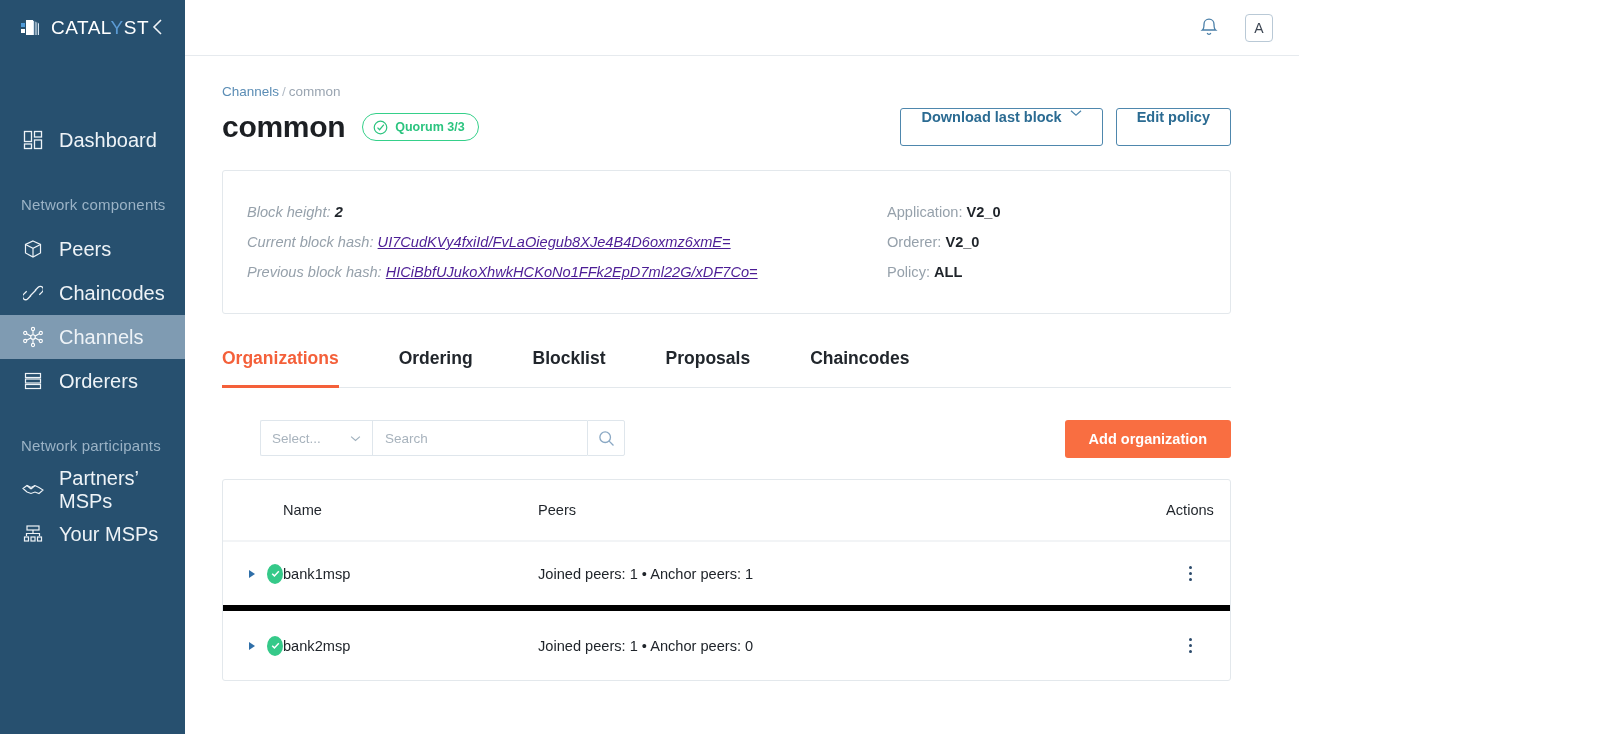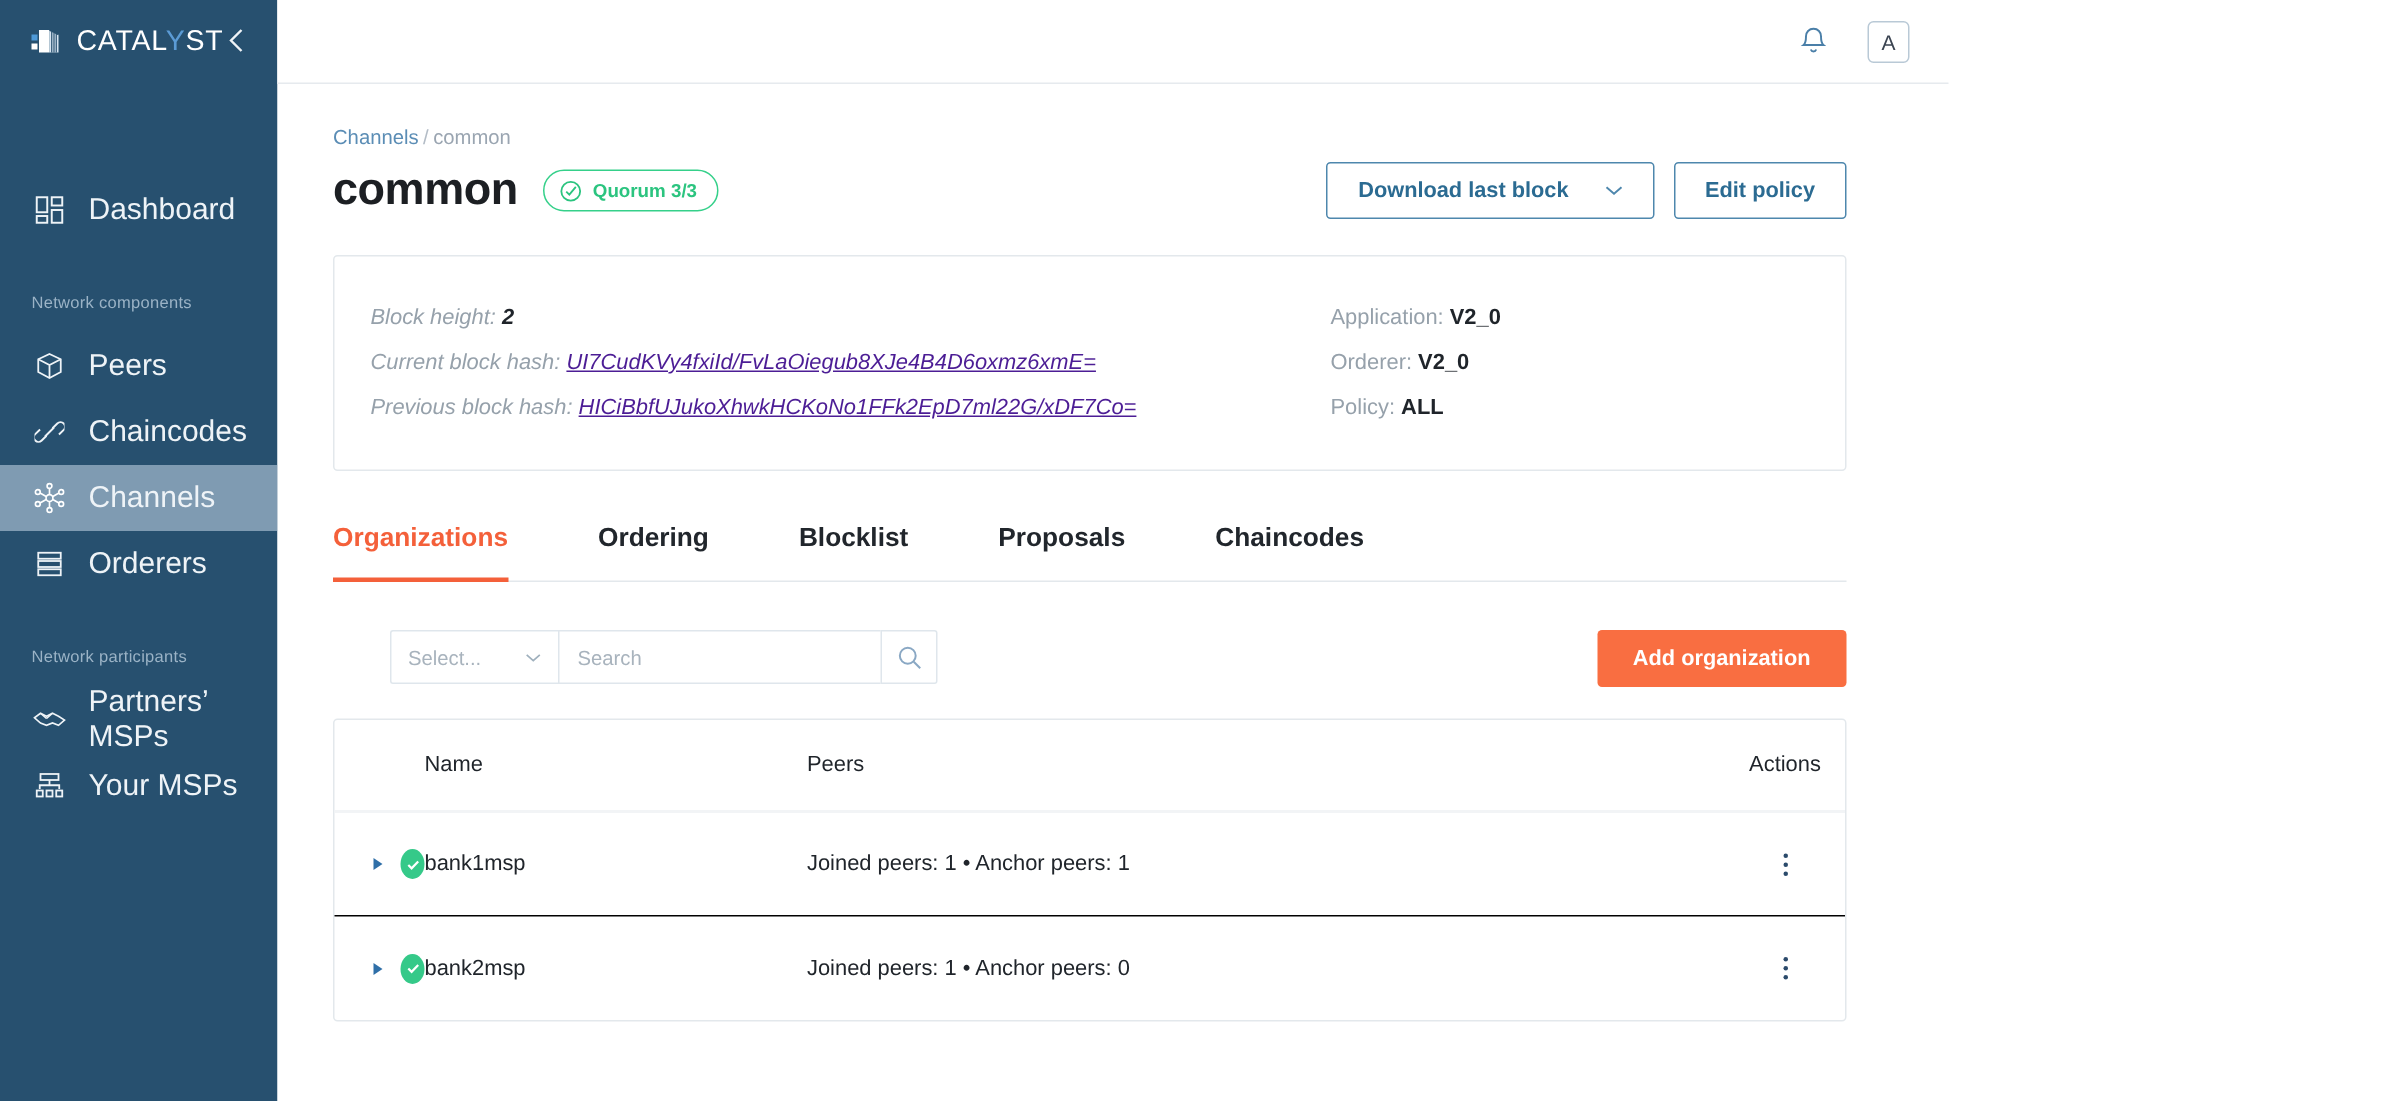--- a/index.html
+++ b/index.html
@@ -29,21 +29,21 @@
   }
   .brand-name .accent { color: #5b9bd5; }
   .collapse-btn {
     position: absolute; right: 14px; top: 14px;
     width: 26px; height: 26px; display: flex;
     align-items: center; justify-content: center;
     cursor: pointer;
   }
   .nav { margin-top: 62px; }
   .nav-section-label {
-    font-size: 11px; color: #9bb3c6; padding: 0 0 0 21px;
+    font-size: 15px; color: #9bb3c6; padding: 0 0 0 21px;
     margin-top: 34px; margin-bottom: 14px; letter-spacing: .2px;
   }
   .nav-item {
     display: flex; align-items: center; gap: 14px;
     height: 44px; padding-left: 21px;
     font-size: 20px; color: #eef3f7; cursor: pointer;
   }
   .nav-item.active { background: #7f9bb2; }
   .nav-ico { width: 24px; height: 24px; display:flex; align-items:center; justify-content:center; flex: 0 0 24px; }
   .nav-ico svg { display:block; }
@@ -74,21 +74,21 @@
     display: inline-flex; align-items: center; gap: 7px;
     border: 1px solid #35d08a; color: #2bc47f; border-radius: 20px;
     padding: 5px 13px 5px 10px; font-size: 12.5px; font-weight: 600;
     height: 28px;
   }
   .title-actions { margin-left: auto; display: flex; gap: 13px; }
   .btn-outline {
     border: 1px solid #4e87ad; color: #2b6b92; background: #fff;
     border-radius: 3px; height: 38px; padding: 0 20px;
     font-size: 14.5px; font-weight: 700; cursor: pointer;
-    display: flex; align-items: center; gap: 24px;
+    display: flex; align-items: flex-start; gap: 8px;
     font-family: "Liberation Sans", sans-serif;
   }
 
   .info-card {
     margin-top: 24px; border: 1px solid #e3e8ec; border-radius: 3px;
     padding: 26px 24px 26px 24px; display: flex;
   }
   .info-col-left { width: 640px; font-style: italic; }
   .info-line { font-size: 14.6px; color: #96a1ab; line-height: 30px; white-space: nowrap; }
   .info-line .val { color: #1f242a; font-weight: 600; }
@@ -134,21 +134,21 @@
   }
 
   .table-card { margin-top: 21px; border: 1px solid #e3e8ec; border-radius: 3px; }
   .thead {
     display: flex; align-items: center; height: 62px;
     border-bottom: 2px solid #f2f4f6;
     font-size: 14.6px; color: #1f242a; font-weight: 400;
   }
   .trow {
     display: flex; align-items: center; height: 69px;
-    border-bottom: 1px solid #000000;
+    border-bottom: 6px solid #000000;
     font-size: 14.6px; color: #20252b;
   }
   .trow:last-child { border-bottom: none; }
   .c-exp { width: 60px; padding-left: 26px; display: flex; align-items: center; gap: 12px; }
   .c-name { width: 255px; }
   .c-peers { flex: 1; }
   .c-actions { width: 80px; display: flex; justify-content: center; }
   .caret {
     width: 0; height: 0; border-left: 6px solid #2f6fa8;
     border-top: 4.5px solid transparent; border-bottom: 4.5px solid transparent;

